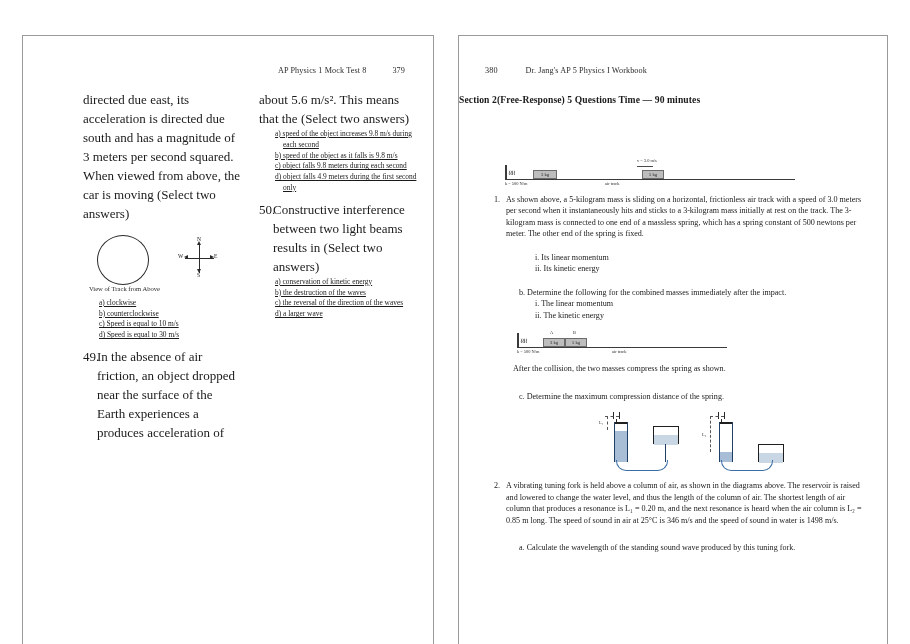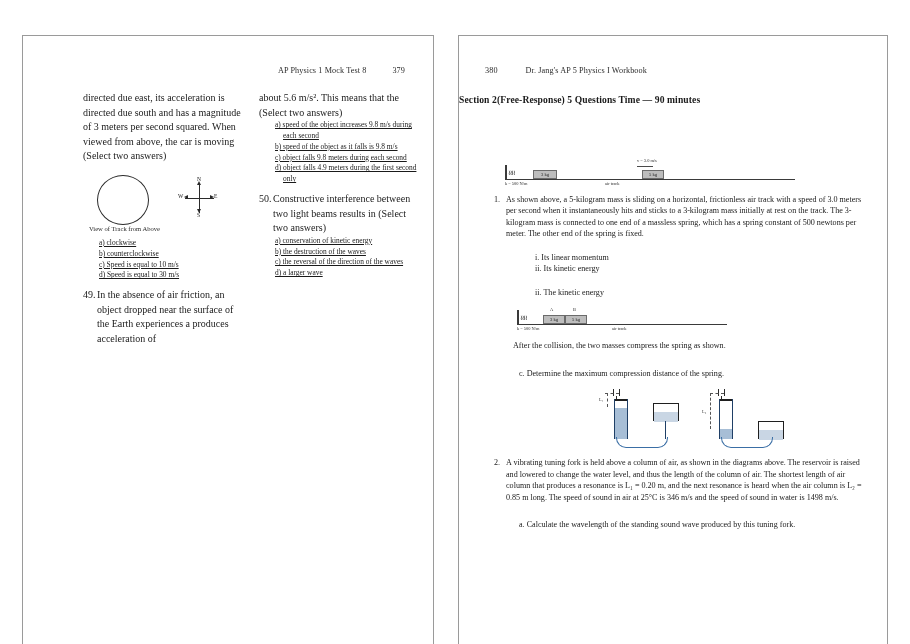--- a/index.html
+++ b/index.html
@@ -50,21 +50,21 @@
     position: absolute;
     top: 55px;
     left: 60px;
     right: 14px;
     display: flex;
     gap: 16px;
   }
   .col { width: 160px; }
 
   .para, .qitem {
-    font-size: 10px;
+    font-size: 13px;
     line-height: 1.46;
     text-align: left;
     margin: 0 0 0 0;
   }
   .qitem {
     display: flex;
     gap: 3px;
     margin-top: 7px;
   }
   .qnum { width: 11px; flex: 0 0 11px; text-align: right; }
@@ -383,20 +383,22 @@
       <div class="spacer-12"></div>
 
       <div class="rsub">
         <div class="rom">i. Its linear momentum</div>
         <div class="rom">ii. Its kinetic energy</div>
       </div>
 
       <div class="spacer-12"></div>
 
       <div class="rsub">
+        <div>b. Determine the following for the combined masses immediately after the impact.</div>
+        <div class="rom">i. The linear momentum</div>
         <div class="rom">ii. The kinetic energy</div>
       </div>
 
       <div class="diag2">
         <div class="track-line" style="left:30px; top:22px; width:210px;"></div>
         <div class="wall" style="left:30px; top:8px; height:15px;"></div>
         <div class="spring" style="left:33px; top:13px;">≀≀≀≀</div>
         <div class="blockbox" style="left:56px; top:13px; width:22px; height:9px;">3 kg</div>
         <div class="blockbox" style="left:78px; top:13px; width:22px; height:9px;">5 kg</div>
         <div class="tiny-lbl" style="left:63px; top:5px;">A</div>

